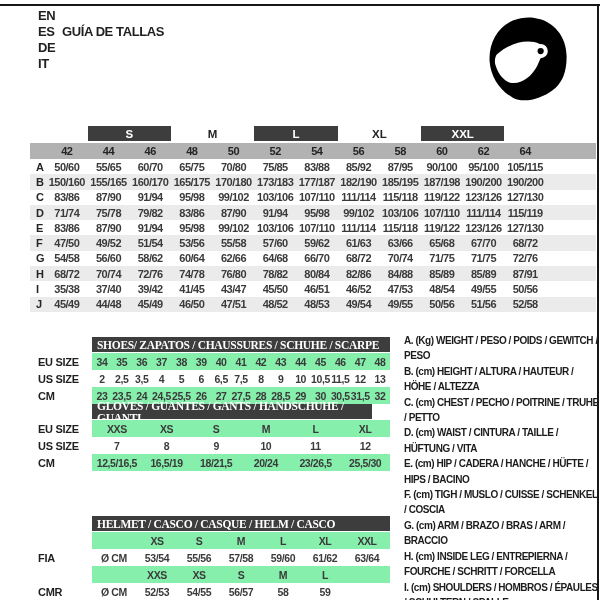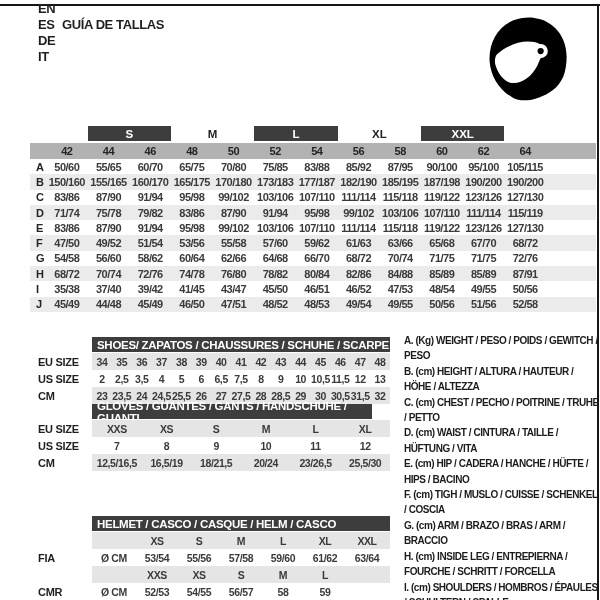--- a/index.html
+++ b/index.html
@@ -2,21 +2,21 @@
 <html><head>
 <meta charset="utf-8">
 <style>
   *{margin:0;padding:0;box-sizing:border-box;}
   html,body{width:600px;height:600px;}
   body{position:relative;background:#fff;font-family:"Liberation Sans",sans-serif;font-weight:bold;color:#3a3a3a;overflow:hidden;}
 
   .frame-top{position:absolute;left:0;top:4px;width:600px;height:2px;background:#161616;}
   .frame-right{position:absolute;top:4px;right:1px;width:2px;height:596px;background:#161616;}
 
-  .lang-block{position:absolute;left:38px;top:0;font-size:13px;letter-spacing:-0.4px;color:#1f1f1f;}
+  .lang-block{position:absolute;left:38px;top:7px;font-size:13px;letter-spacing:-0.4px;color:#1f1f1f;}
   .lang-row{display:flex;height:16px;align-items:center;}
   .lang-code{width:24px;}
 
   .helmet-icon{position:absolute;left:486px;top:14px;width:86px;height:92px;}
 
   
   .main-size-table{position:absolute;left:30px;top:126px;width:566px;font-size:11px;letter-spacing:-0.5px;}
   .mrow{display:grid;grid-template-columns:16px repeat(12,1fr) 50px;align-items:center;}
   .grow{height:15px;margin-bottom:2px;}
   .gcell{grid-column:span 2;height:15px;display:flex;align-items:center;justify-content:center;font-size:11.5px;letter-spacing:0;}
@@ -27,26 +27,26 @@
   .stripe{background:#ebebeb;}
   .mlabel{padding-left:6px;text-align:left;color:#242424;}
   .mcell{text-align:center;}
 
   
   .sub{position:absolute;left:30px;width:370px;font-size:10.5px;letter-spacing:-0.4px;}
   .shoes{top:337px;}
   .gloves{top:404px;}
   .helmet{top:502px;margin-top:14px;}
   .subrow{display:grid;grid-template-columns:62px 298px;align-items:center;height:17px;}
-  .subrow.hdr{height:15px;margin-bottom:1px;}
+  .subrow.hdr{height:15px;margin-bottom:1px;font-family:Liberation Serif, serif;}
   .sublabel{padding-left:8px;font-size:11px;color:#1f1f1f;letter-spacing:-0.3px;}
   .subbar{background:#3d3d3d;color:#fff;height:15px;display:flex;align-items:center;padding-left:5px;font-size:11.5px;letter-spacing:-0.3px;}
   .glovesbar{width:280px;}
   .vals{display:grid;height:100%;align-items:center;}
-  .gvals{background:#e5e5e5;}
+  .gvals{background:#86efac;}
   .shoesvals{grid-template-columns:repeat(15,1fr);}
   .glovesvals{grid-template-columns:repeat(6,1fr);}
   .helmetvals{grid-template-columns:44px repeat(6,42px);}
   .vcell{text-align:center;}
 
   
   .legend{position:absolute;left:404px;top:333px;width:195px;font-size:10px;letter-spacing:-0.45px;line-height:15.4px;color:#1c1c1c;}
 </style>
 </head>
 <body>

